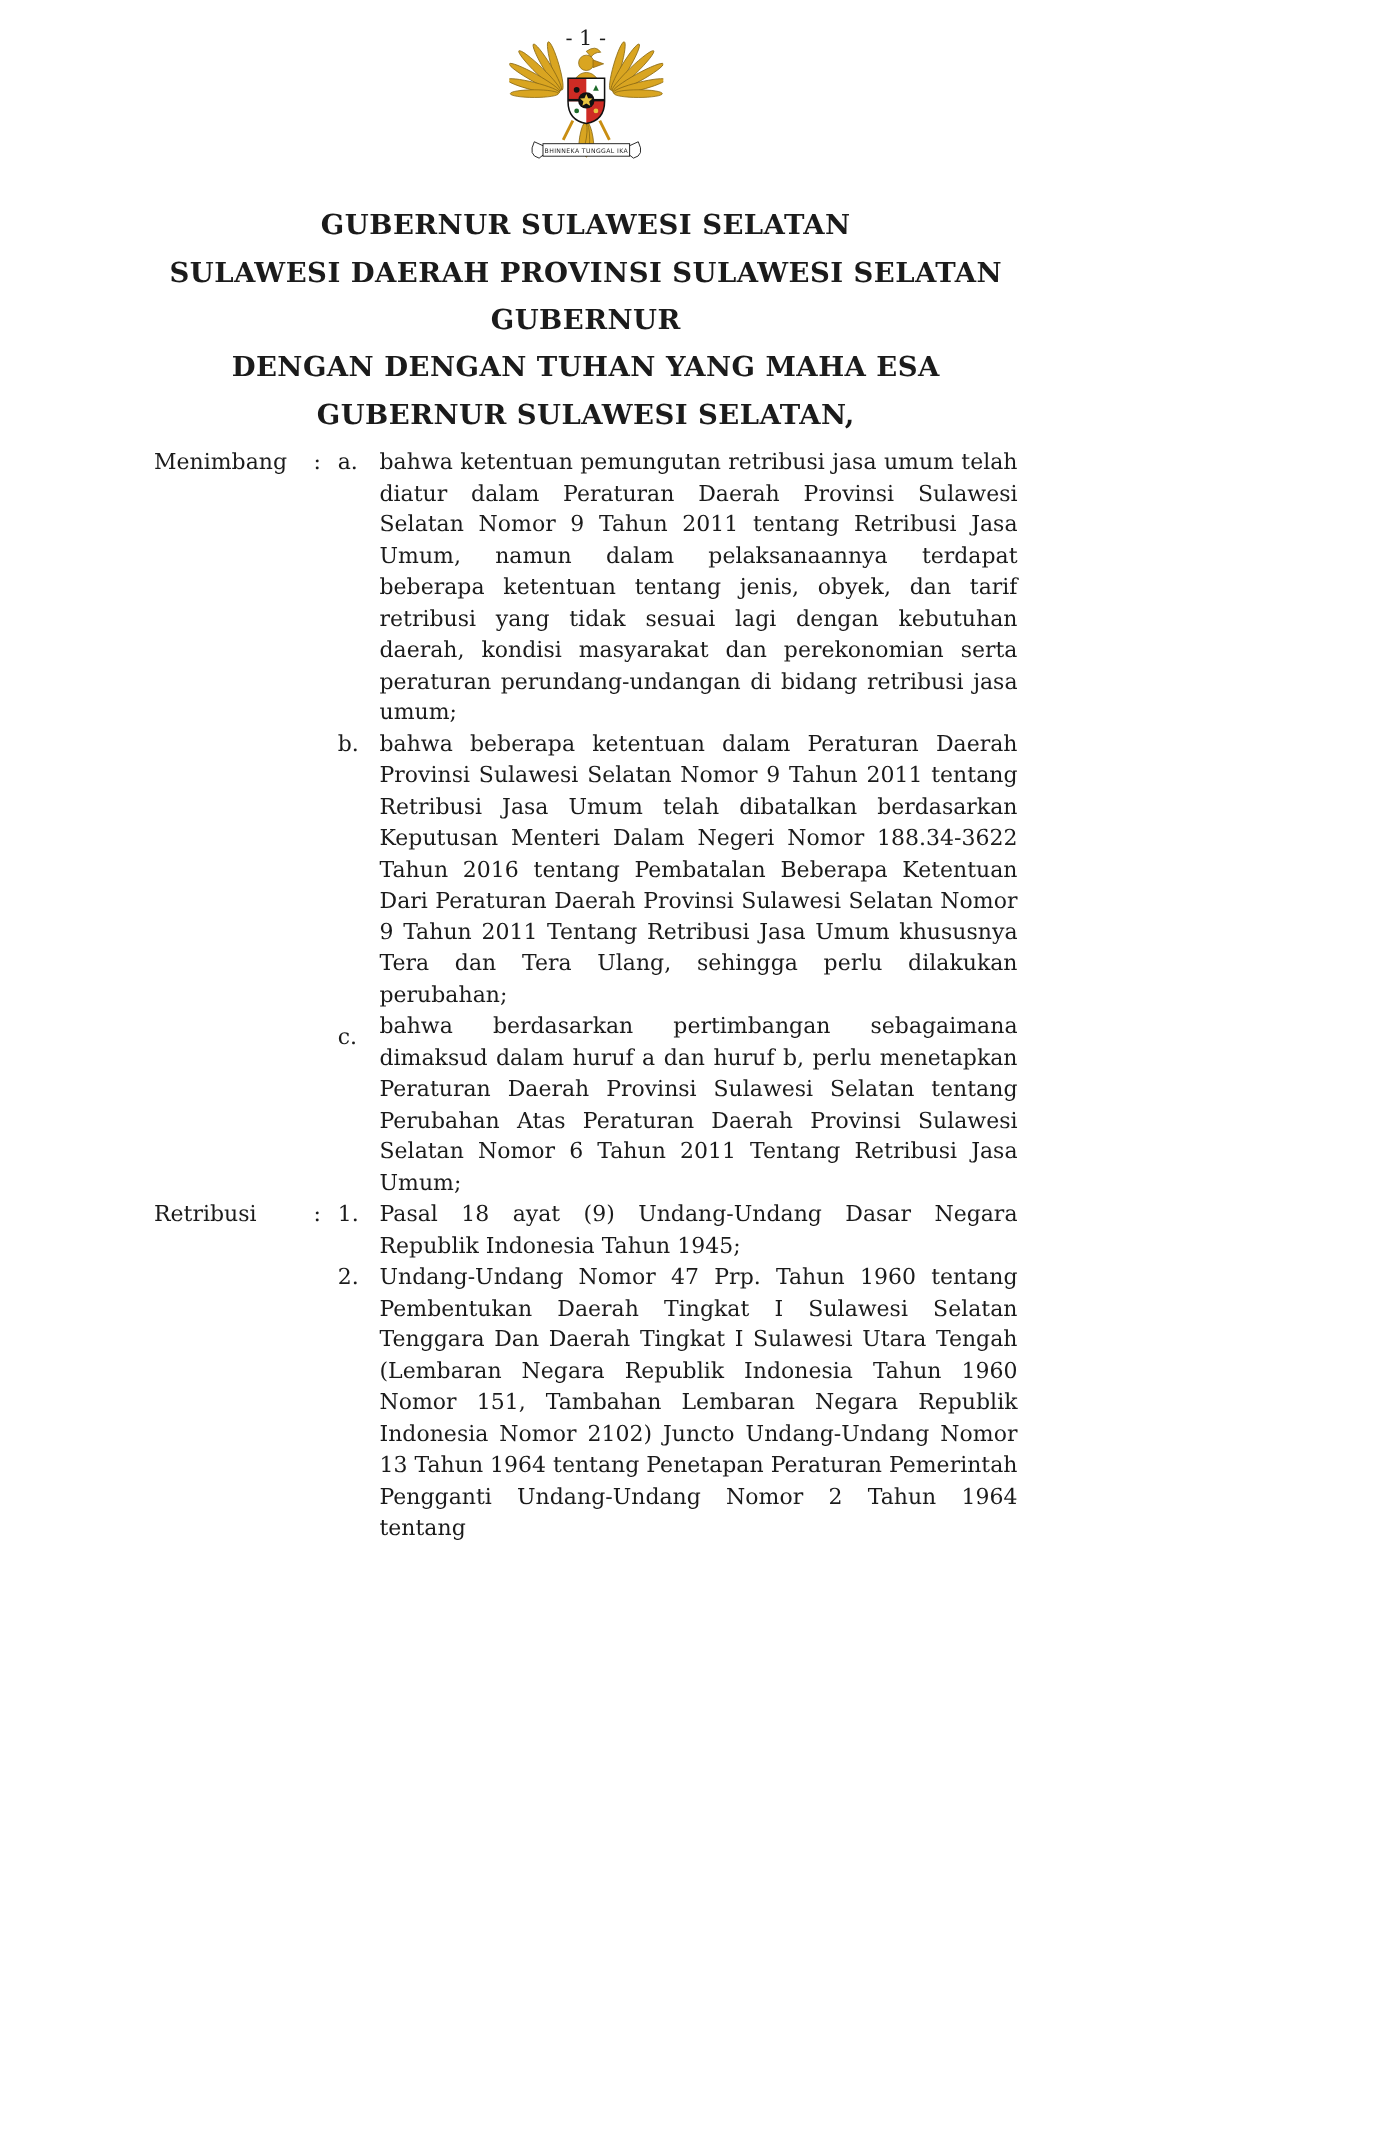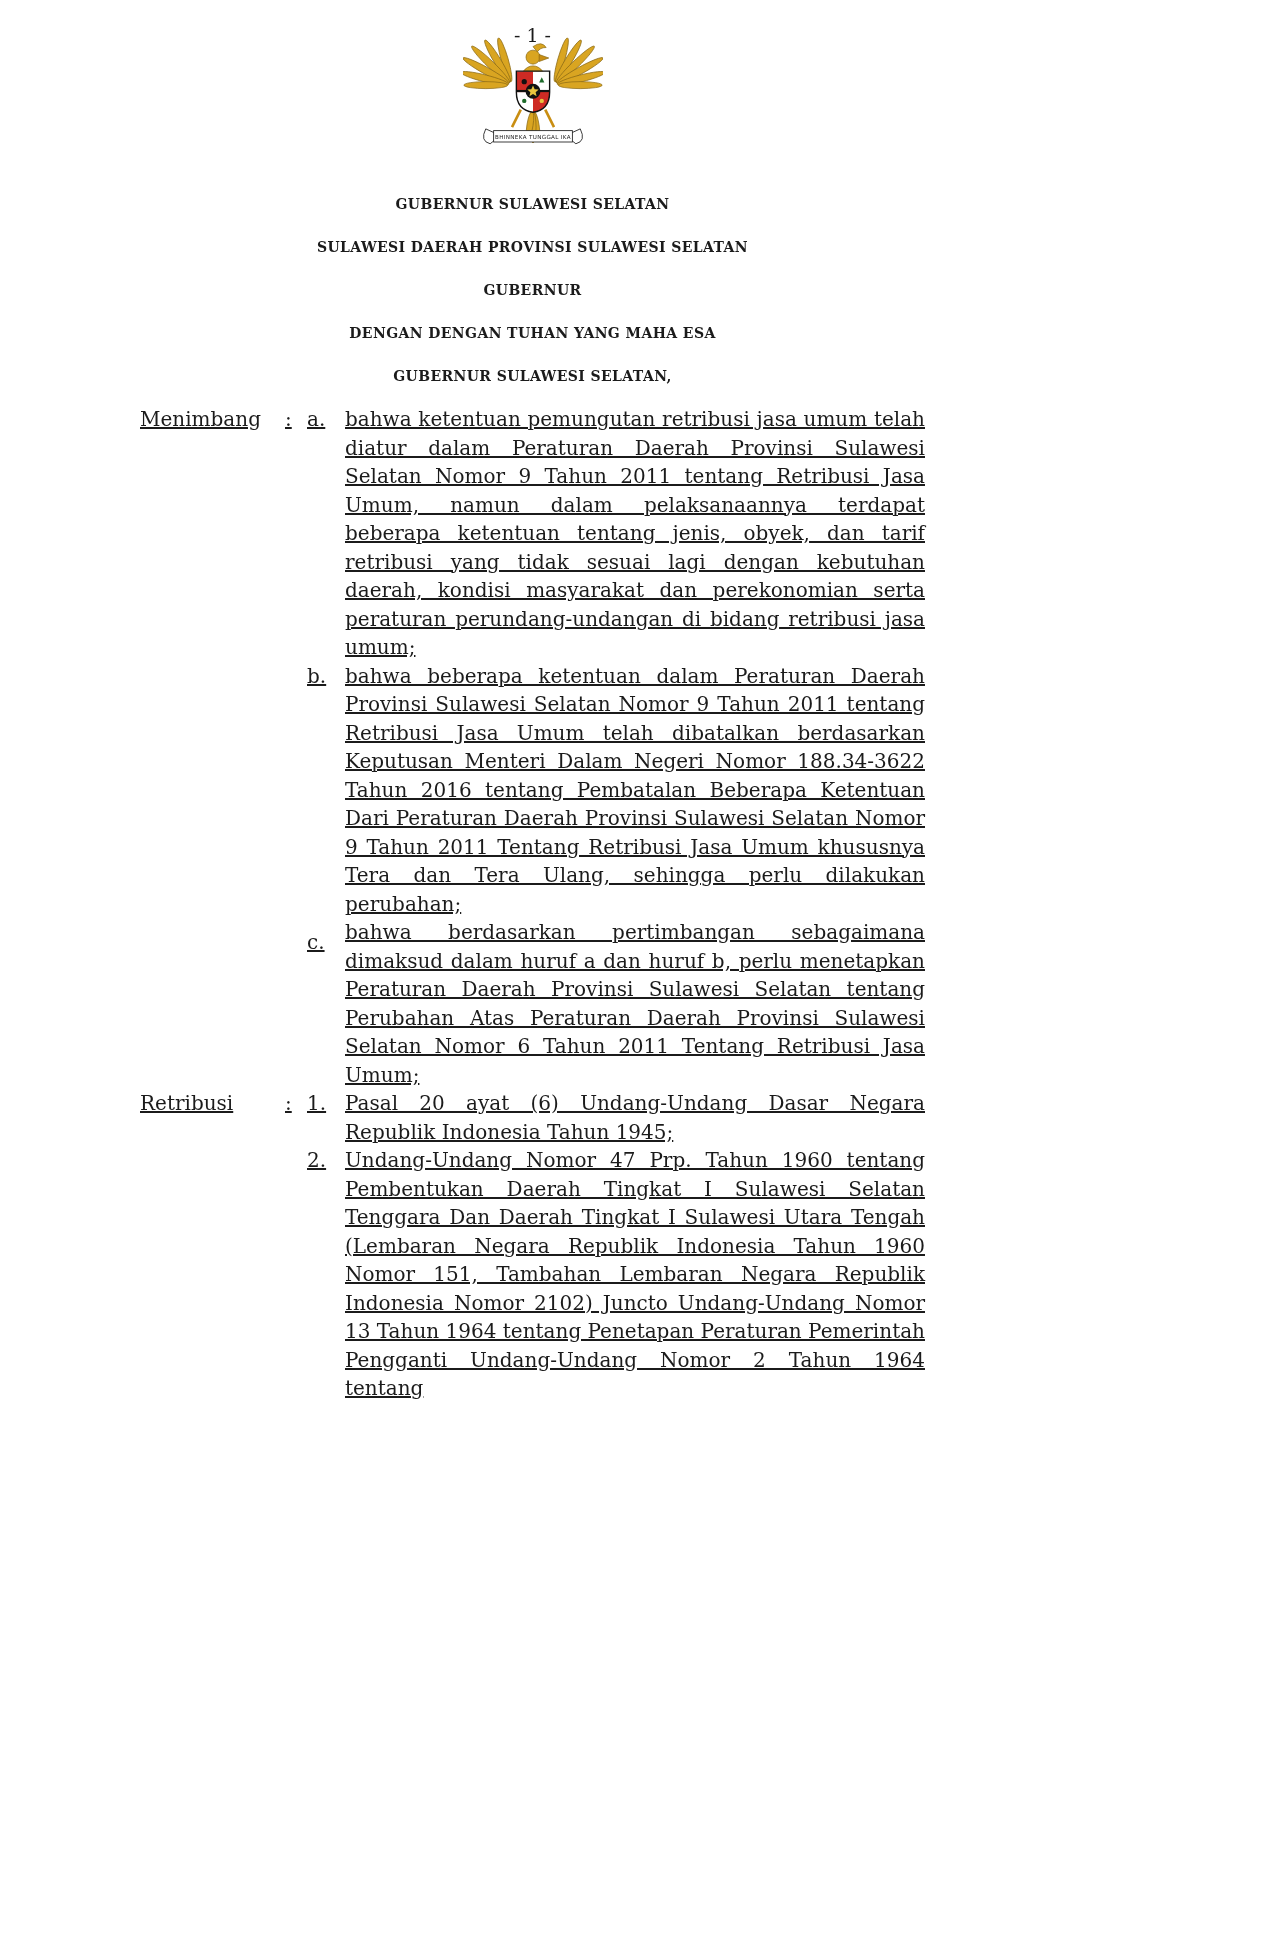--- a/index.html
+++ b/index.html
@@ -22,30 +22,30 @@
     position:absolute; top:16px; left:0; right:0;
     text-align:center; font-size:19px; color:#1b1b1b; z-index:1;
   }
   .emblem {
     position:absolute; top:0; left:50%; transform:translateX(-50%);
     z-index:2; line-height:0;
   }
   
   .headings { text-align:center; }
   .ttl {
-    font-size:14px; font-weight:bold; letter-spacing:0.4px;
+    font-size:25px; font-weight:bold; letter-spacing:0.4px;
     line-height:29px; margin-bottom:14px; color:#1b1b1b;
   }
   .ttl-long { max-width:730px; margin-left:auto; margin-right:auto; }
   
   .clauses {
     display:grid;
     grid-template-columns:145px 22px 38px 1fr;
     margin-top:8px;
-    font-size:20px; line-height:28.5px;text-decoration:underline;
+    font-size:20px; line-height:28.5px;
   }
   .c-label { text-align:left; }
   .c-colon { text-align:left; }
   .c-marker { text-align:left; }
   .c-marker-low { padding-top:10px; }
   .c-text { text-align:justify; }
 </style>
 </head>
 <body>
 
@@ -170,21 +170,21 @@
     <div class="c-text">bahwa beberapa ketentuan dalam Peraturan Daerah Provinsi Sulawesi Selatan Nomor 9 Tahun 2011 tentang Retribusi Jasa Umum telah dibatalkan berdasarkan Keputusan Menteri Dalam Negeri Nomor 188.34-3622 Tahun 2016 tentang Pembatalan Beberapa Ketentuan Dari Peraturan Daerah Provinsi Sulawesi Selatan Nomor 9 Tahun 2011 Tentang Retribusi Jasa Umum khususnya Tera dan Tera Ulang, sehingga perlu dilakukan perubahan;</div>
 
     <div class="c-label"></div>
     <div class="c-colon"></div>
     <div class="c-marker c-marker-low">c.</div>
     <div class="c-text">bahwa berdasarkan pertimbangan sebagaimana dimaksud dalam huruf a dan huruf b, perlu menetapkan Peraturan Daerah Provinsi Sulawesi Selatan tentang Perubahan Atas Peraturan Daerah Provinsi Sulawesi Selatan Nomor 6 Tahun 2011 Tentang Retribusi Jasa Umum;</div>
 
     <div class="c-label">Retribusi</div>
     <div class="c-colon">:</div>
     <div class="c-marker">1.</div>
-    <div class="c-text">Pasal 20 ayat (6) Undang-Undang Dasar Negara Republik Indonesia Tahun 1945;</div>
+    <div class="c-text">Pasal 18 ayat (9) Undang-Undang Dasar Negara Republik Indonesia Tahun 1945;</div>
 
     <div class="c-label"></div>
     <div class="c-colon"></div>
     <div class="c-marker">2.</div>
     <div class="c-text">Undang-Undang Nomor 47 Prp. Tahun 1960 tentang Pembentukan Daerah Tingkat I Sulawesi Selatan Tenggara Dan Daerah Tingkat I Sulawesi Utara Tengah (Lembaran Negara Republik Indonesia Tahun 1960 Nomor 151, Tambahan Lembaran Negara Republik Indonesia Nomor 2102) Juncto Undang-Undang Nomor 13 Tahun 1964 tentang Penetapan Peraturan Pemerintah Pengganti Undang-Undang Nomor 2 Tahun 1964 tentang</div>
   </section>
 
 </div>
 
 </body></html>

